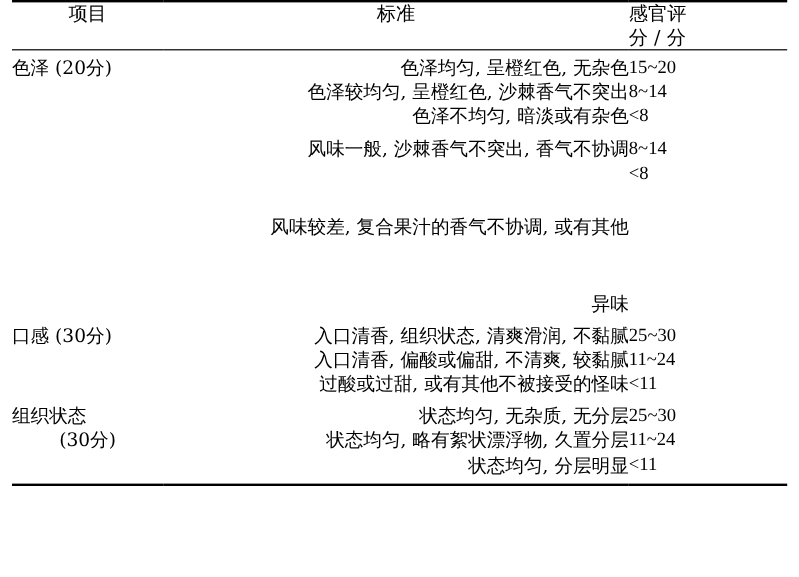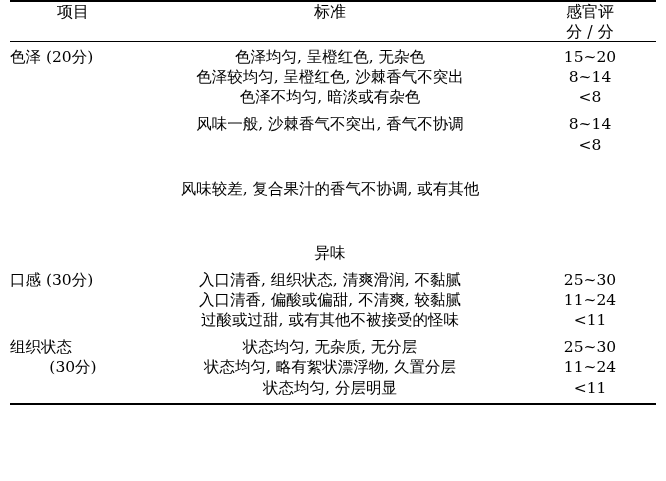--- a/index.html
+++ b/index.html
@@ -48,46 +48,46 @@
   .rule-bottom {
     border-top: 2.4px solid #000;
   }
   .hrow td {
     text-align: center;
     padding: 7px 0 6px 0;
     font-size: 16px;
     line-height: 1.22;
   }
   .hrow td.hscore {
-    text-align: center;
+    text-align: left;
   }
   .head-line2 {
     display: block;
   }
 
   .body-row td {
     padding: 4.5px 0 4.5px 0;
     line-height: 1.3;
     font-size: 15.5px;
   }
   td.item {
     text-align: left;
     padding-left: 6px;
     white-space: nowrap;
   }
   td.item.center {
     text-align: center;
     padding-left: 0;
   }
   td.std {
-    text-align: center;
+    text-align: right;
     padding-left: 8px;
   }
   td.score {
-    text-align: center;
+    font-family: Liberation Serif, serif;
   }
   .spacer-row td { height: 5px; padding: 0; }
   .group-gap td { height: 7px; padding: 0; }
   .wrapline { display: block; margin-top: 44px; }
 </style>
 </head>
 <body>
 
 <div class="sheet">
   <table class="eval-table">

